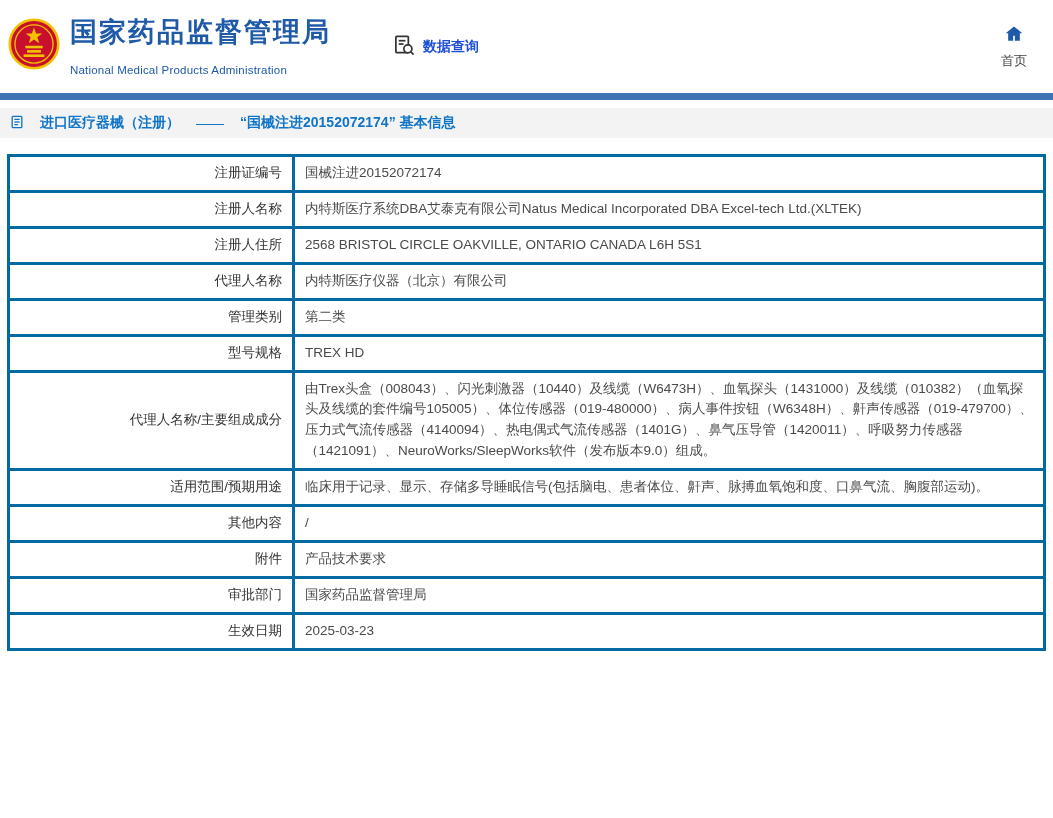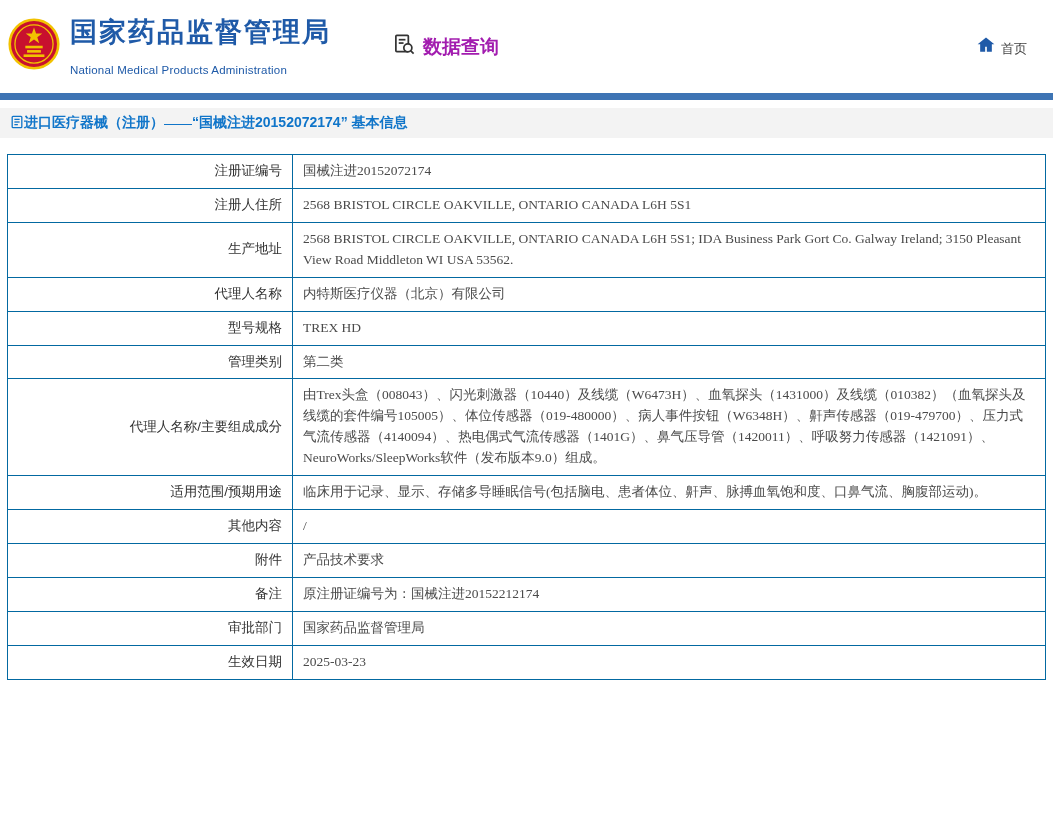--- a/index.html
+++ b/index.html
@@ -35,84 +35,84 @@
     font-size: 11.5px;
     color: #1f5aa8;
     margin-top: 15px;
     letter-spacing: 0.2px;
   }
   .data-query {
     margin-left: 62px;
     display: flex;
     align-items: center;
     gap: 7px;
-    font-size: 19px;
+    font-size: 14px;
     font-weight: 600;
-    color: #a21caf;
+    color: #1d4ed8;
     cursor: pointer;
   }
   .header-nav {
     margin-left: auto;
     display: flex;
     align-items: flex-start;
     gap: 46px;
   }
   .nav-item {
     display: flex;
-    flex-direction: row;
-    align-items: flex-end;
+    flex-direction: column;
+    align-items: center;
     gap: 5px;
     font-size: 13px;
     color: #444444;
     cursor: pointer;
     white-space: nowrap;
   }
 
   
   .blue-bar { height: 7px; background: #3e74b4; }
   .bar-gap { height: 8px; background: #ffffff; }
 
   
   .breadcrumb {
     height: 30px;
     background: #f3f3f3;
     display: flex;
     align-items: center;
-    gap: 0;
+    gap: 16px;
     padding: 0 10px;
     font-size: 14px;
     font-weight: 600;
     color: #1075c9;
   }
   .breadcrumb .crumb-link { cursor: pointer; }
   .breadcrumb .crumb-sep { font-weight: 400; }
 
   
   .table-wrap { margin: 16px 7px 0 7px; }
   table.info-table {
     width: 100%;
     border-collapse: collapse;
     font-size: 13.5px;
     color: #4a4a4a;
   }
   table.info-table td {
-    border: 1px solid #0369a1;
+    border: 3px solid #0369a1;
     padding: 6px 10px;
     line-height: 1.55;
     height: 18px;
     vertical-align: middle;
   }
   td.label-cell {
     width: 285px;
     text-align: right;
     padding-right: 14px;
     color: #333333;
     white-space: nowrap;
   }
-  td.value-cell { text-align: left; font-family: Liberation Serif, serif; }
+  td.value-cell { text-align: left; }
 </style>
 </head>
 <body>
 
 <header class="site-header">
   <div class="logo-block">
     <span>
       <svg viewBox="0 0 60 60" width="52" height="52" aria-hidden="true">
         <circle cx="30" cy="30" r="28" fill="#c8102e" stroke="#f2c200" stroke-width="3"></circle>
         <circle cx="30" cy="30" r="22" fill="none" stroke="#f2c200" stroke-width="1.5"></circle>
@@ -171,58 +171,54 @@
 </div>
 
 <div class="table-wrap">
   <table class="info-table">
     <tbody>
         <tr>
           <td class="label-cell">注册证编号</td>
           <td class="value-cell">国械注进20152072174</td>
         </tr>
         <tr>
+          <td class="label-cell">注册人名称</td>
+          <td class="value-cell">内特斯医疗系统DBA艾泰克有限公司Natus Medical Incorporated DBA Excel-tech Ltd.(XLTEK)</td>
+        </tr>
+        <tr>
           <td class="label-cell">注册人住所</td>
           <td class="value-cell">2568 BRISTOL CIRCLE OAKVILLE, ONTARIO CANADA L6H 5S1</td>
         </tr>
         <tr>
-          <td class="label-cell">生产地址</td>
-          <td class="value-cell">2568 BRISTOL CIRCLE OAKVILLE, ONTARIO CANADA L6H 5S1; IDA Business Park Gort Co. Galway Ireland; 3150 Pleasant View Road Middleton WI USA 53562.</td>
-        </tr>
-        <tr>
           <td class="label-cell">代理人名称</td>
           <td class="value-cell">内特斯医疗仪器（北京）有限公司</td>
         </tr>
         <tr>
+          <td class="label-cell">管理类别</td>
+          <td class="value-cell">第二类</td>
+        </tr>
+        <tr>
           <td class="label-cell">型号规格</td>
           <td class="value-cell">TREX HD</td>
         </tr>
         <tr>
-          <td class="label-cell">管理类别</td>
-          <td class="value-cell">第二类</td>
-        </tr>
-        <tr>
           <td class="label-cell">代理人名称/主要组成成分</td>
           <td class="value-cell">由Trex头盒（008043）、闪光刺激器（10440）及线缆（W6473H）、血氧探头（1431000）及线缆（010382）（血氧探头及线缆的套件编号105005）、体位传感器（019-480000）、病人事件按钮（W6348H）、鼾声传感器（019-479700）、压力式气流传感器（4140094）、热电偶式气流传感器（1401G）、鼻气压导管（1420011）、呼吸努力传感器（1421091）、NeuroWorks/SleepWorks软件（发布版本9.0）组成。</td>
         </tr>
         <tr>
           <td class="label-cell">适用范围/预期用途</td>
           <td class="value-cell">临床用于记录、显示、存储多导睡眠信号(包括脑电、患者体位、鼾声、脉搏血氧饱和度、口鼻气流、胸腹部运动)。</td>
         </tr>
         <tr>
           <td class="label-cell">其他内容</td>
           <td class="value-cell">/</td>
         </tr>
         <tr>
           <td class="label-cell">附件</td>
           <td class="value-cell">产品技术要求</td>
-        </tr>
-        <tr>
-          <td class="label-cell">备注</td>
-          <td class="value-cell">原注册证编号为：国械注进20152212174</td>
         </tr>
         <tr>
           <td class="label-cell">审批部门</td>
           <td class="value-cell">国家药品监督管理局</td>
         </tr>
         <tr>
           <td class="label-cell">生效日期</td>
           <td class="value-cell">2025-03-23</td>
         </tr>
       </tbody>

